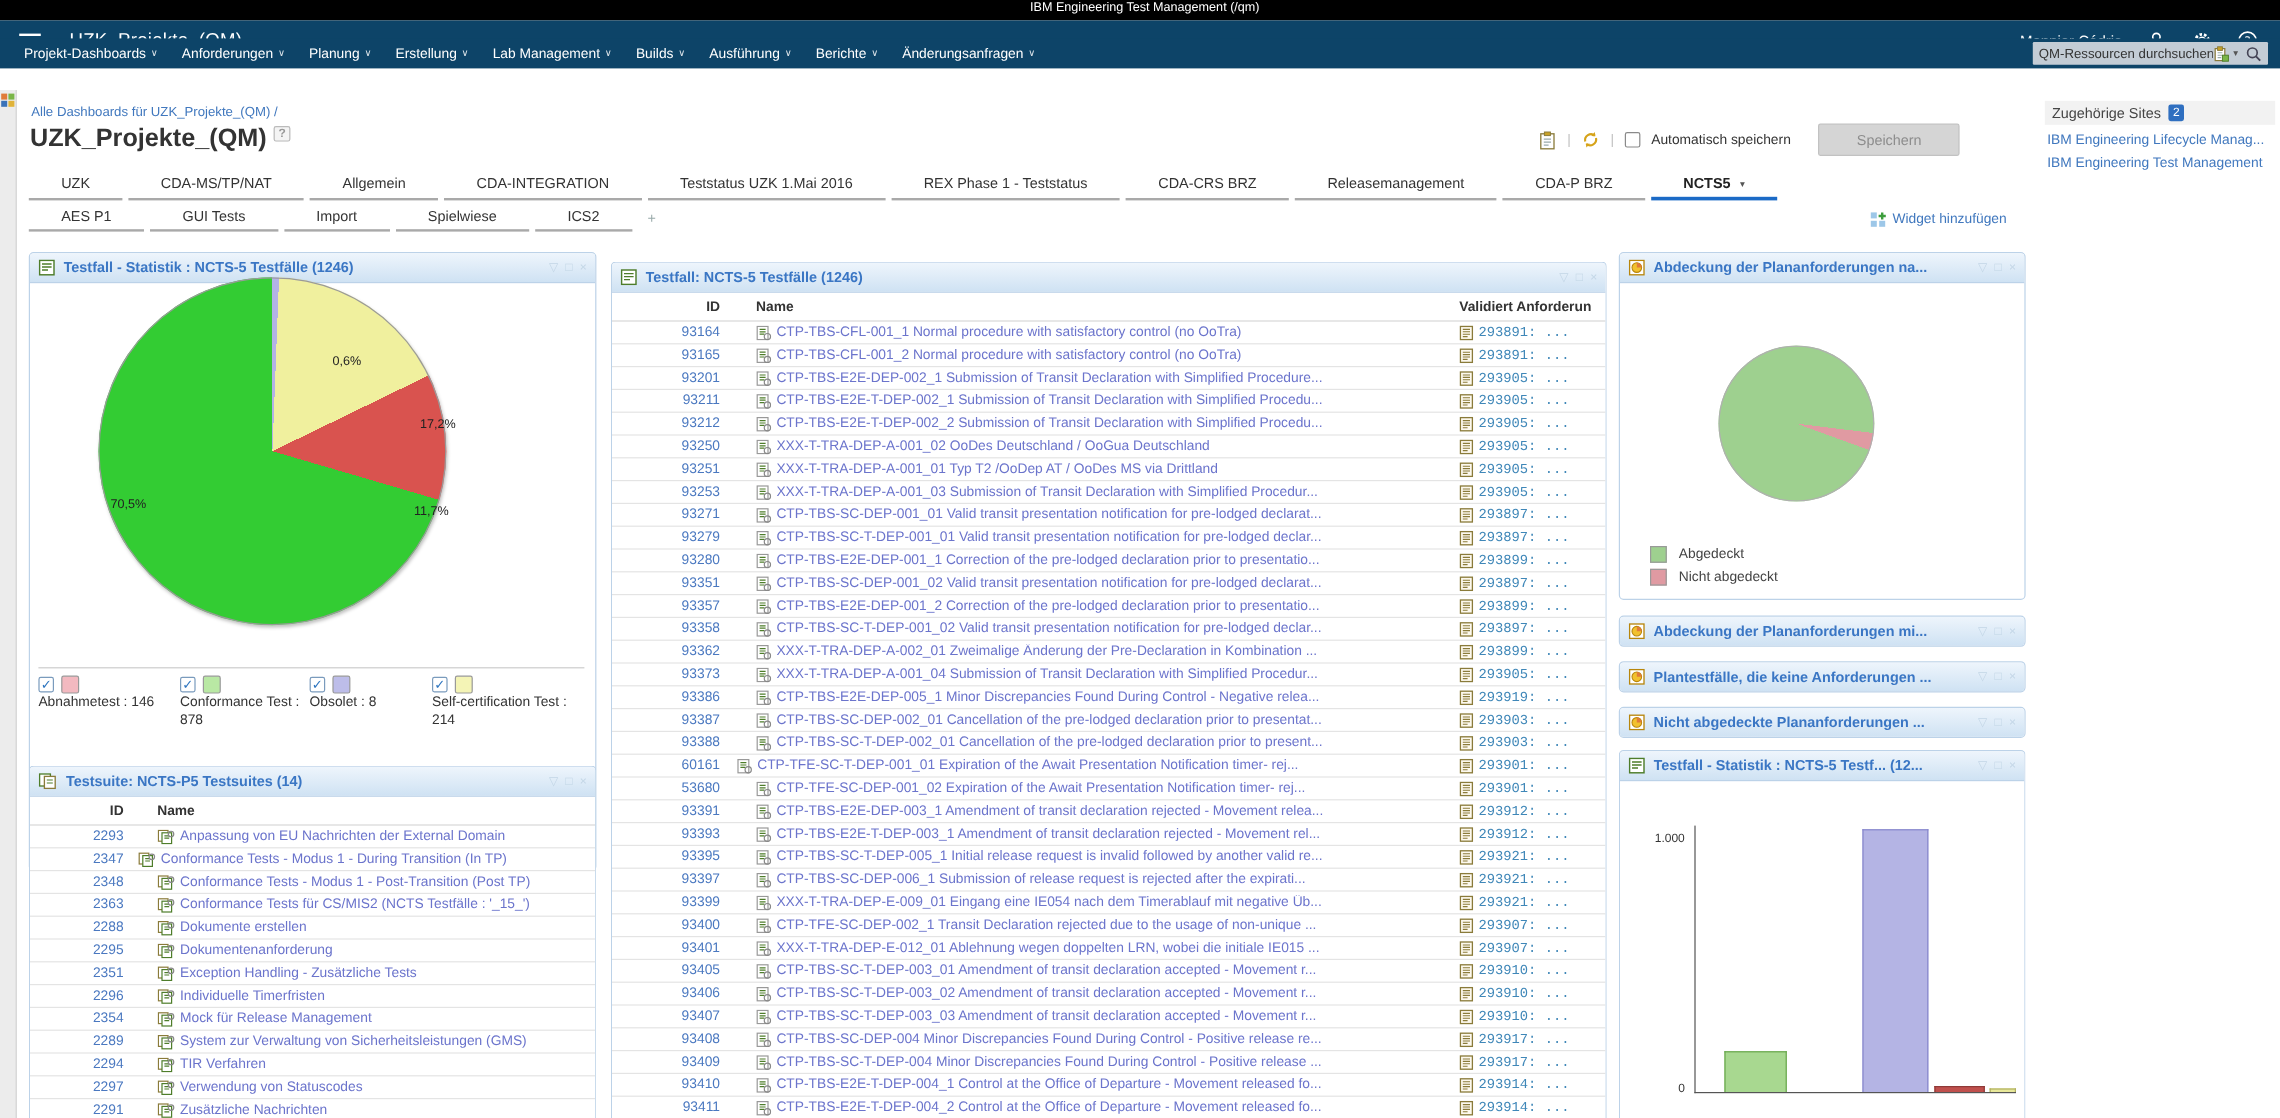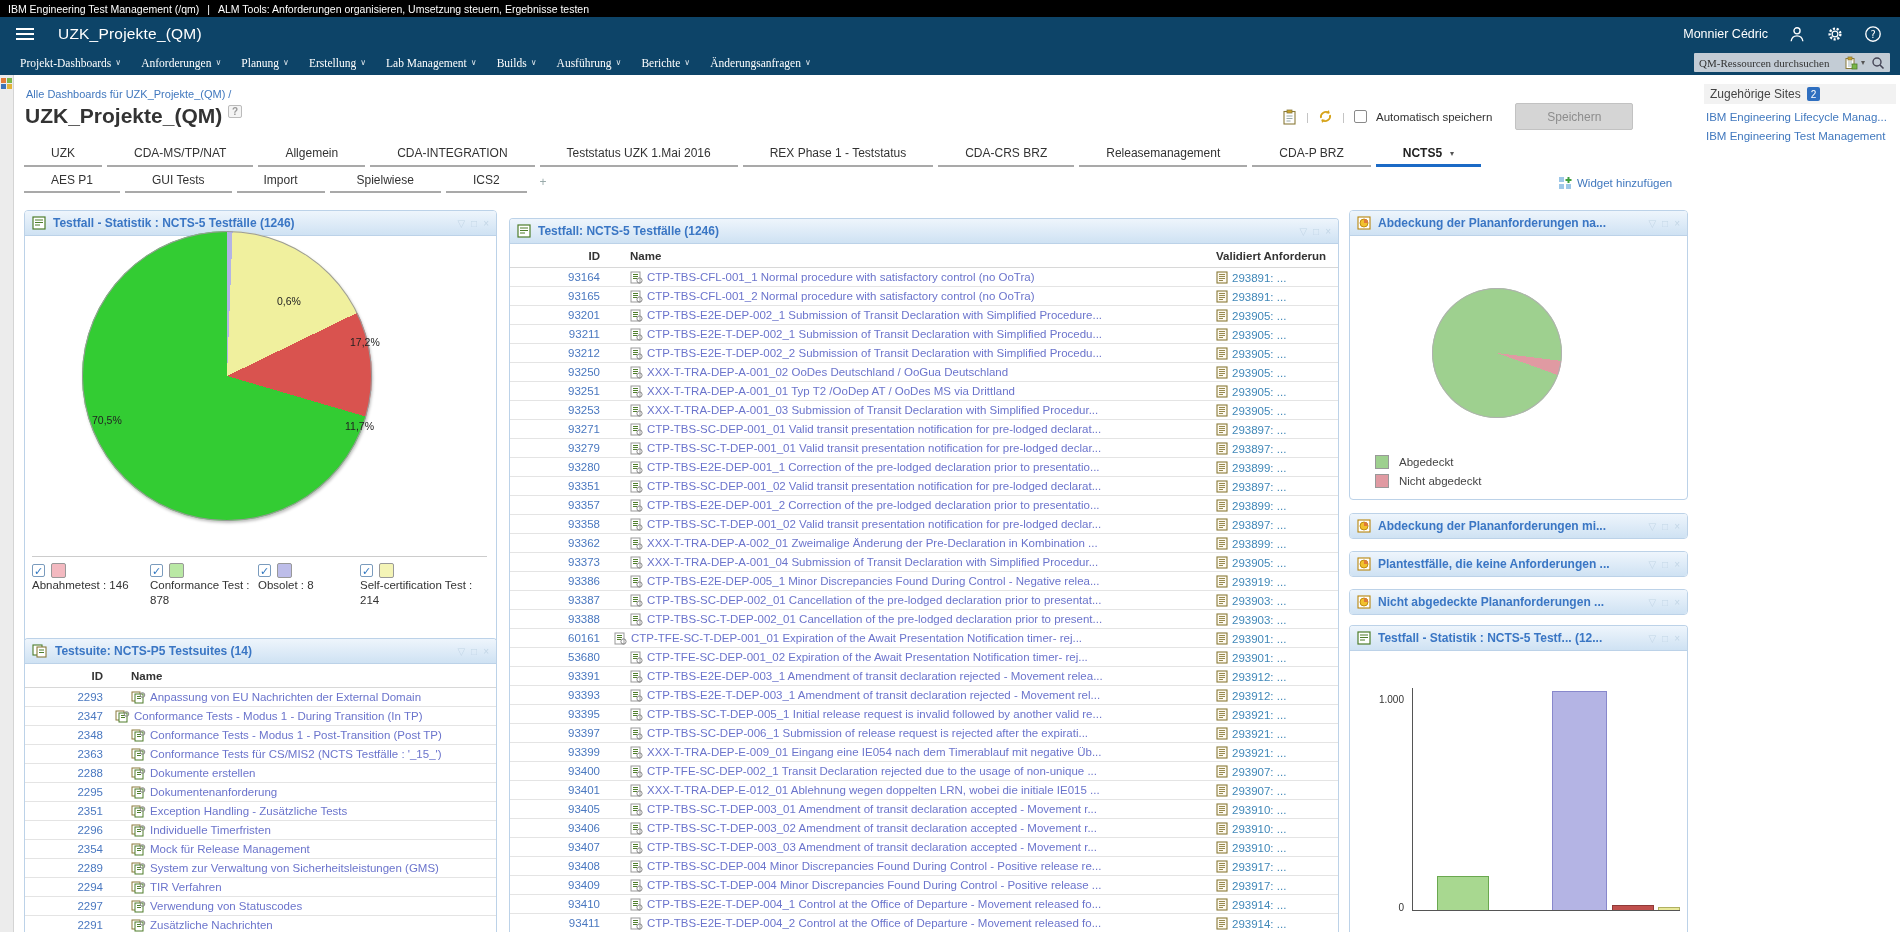--- a/index.html
+++ b/index.html
@@ -1,33 +1,33 @@
 <!DOCTYPE html>
 <html><head>
 <meta charset="utf-8">
 <style>
   * { margin:0; padding:0; box-sizing:border-box; }
   html,body { width:1900px; height:932px; overflow:hidden; background:#fff;
     font-family:"Liberation Sans","DejaVu Sans",sans-serif; }
   .abs { position:absolute; }
   
   #topbar { left:0; top:0; width:1900px; height:17px; background:#000; color:#fff;
-    font-size:10.5px; display:flex; align-items:center; padding-left:8px; gap:8px; }
+    font-size:10.5px; display:flex; align-items:center; padding-left:8px; gap:8px;flex-direction:column; }
   
   #appheader { left:0; top:17px; width:1900px; height:33px; background:#0d4468; color:#fff;
     display:flex; align-items:center; }
   #hamburger { margin-left:16px; width:18px; cursor:pointer; }
   #hamburger div { height:2px; background:#fff; margin:3px 0; }
   #app-title { margin-left:24px; font-size:15.5px; letter-spacing:.2px; }
   #header-right { margin-left:auto; display:flex; align-items:center; gap:20px; margin-right:18px; }
   #user-name { font-size:12.5px; }
   .hicon { width:18px; height:18px; }
   
-  #navbar { left:0; top:50px; width:1900px; height:25px; background:#0d4468; display:flex;
-    align-items:center; color:#fff; font-size:11.5px;font-family:Liberation Serif, serif; }
+  #navbar { left:0; top:32px; width:1900px; height:25px; background:#0d4468; display:flex;
+    align-items:center; color:#fff; font-size:11.5px; }
   .nav-item { display:flex; align-items:center; gap:4px; margin-left:20px; cursor:pointer; white-space:nowrap; }
   .nav-caret { font-size:8px; opacity:.85; }
   #nav-search { margin-left:auto; margin-right:10px; display:flex; align-items:center;
     background:#c3ccd5; height:19px; width:196px; padding:0 5px; border-radius:1px; color:#333; }
   #nav-search .q { font-size:11px; white-space:nowrap; overflow:hidden; flex:1; }
   
   #rail { left:0; top:75px; width:14px; height:857px; background:#ececec; border-right:1px solid #d4d4d4; }
   #grid-icon { left:1px; top:78px; width:12px; height:12px; display:grid;
     grid-template-columns:5px 5px; grid-template-rows:5px 5px; gap:1px; }
   
@@ -65,21 +65,21 @@
   .wtitle { font-size:12px; font-weight:bold; color:#3a76c4; white-space:nowrap; overflow:hidden; flex:1; }
   .wctrls { display:flex; gap:6px; color:#c3d6e6; font-size:10px; }
   .wctrls span { cursor:pointer; }
   
   .thead { display:flex; font-size:11.5px; font-weight:bold; color:#333; border-bottom:1px solid #d8d8d8;
     padding:6px 0 5px; }
   .trow { display:flex; align-items:center; height:19px; border-bottom:1px solid #e4e4e4; font-size:11.5px;
     white-space:nowrap; }
   .tid { color:#4a78c0; cursor:pointer; text-align:right; }
   .tname { color:#6b74cc; cursor:pointer; overflow:hidden; display:flex; align-items:center; gap:4px; flex:1;}
-  .tvalid { color:#3f87b8; cursor:pointer; display:flex; align-items:flex-end; gap:4px; }
+  .tvalid { color:#3f87b8; cursor:pointer; display:flex; align-items:center; gap:4px;font-family:Liberation Mono, monospace; }
   .rowicon { flex:0 0 auto; }
   
   #pie1 { left:82px; top:231px; width:290px; height:290px; border-radius:50%;
     background:conic-gradient(#b3b3e6 0 2.2deg,#f0f09e 2.2deg 64.1deg,#d9534f 64.1deg 106.3deg,#33cc33 106.3deg 360deg);
     box-shadow:inset 0 0 0 1px #9a9a9a, 1px 2px 3px rgba(0,0,0,.25); }
   .pie-label { position:absolute; font-size:10.5px; color:#222; }
   #legend1 { left:32px; top:556px; width:455px; border-top:1px solid #ccc; padding-top:6px;
     display:flex; }
   .leg-item { font-size:11.5px; color:#333; line-height:15px; padding-right:6px; }
   .leg-top { display:flex; align-items:center; gap:6px; }
@@ -272,21 +272,21 @@
     <span class="wtitle">Testfall - Statistik : NCTS-5 Testfälle (1246)</span>
     <span class="wctrls">
         <span>▽</span>
         <span>□</span>
         <span>×</span>
       </span>
   </div>
 </div>
 <div id="pie1" class="abs"></div>
 <span class="pie-label" style="left:277px;top:295px;">0,6%</span>
-<span class="pie-label" style="left:350px;top:336px;">17,2%</span>
+<span class="pie-label" style="left:350px;top:348px;">17,2%</span>
 <span class="pie-label" style="left:345px;top:420px;">11,7%</span>
 <span class="pie-label" style="left:92px;top:414px;">70,5%</span>
 <div id="legend1" class="abs">
     <div class="leg-item" style="width:118px">
       <div class="leg-top">
         <div class="leg-check">✓</div>
         <div class="leg-swatch" style="background:#f3b9c0"></div>
       </div>
       <div>Abnahmetest : 146</div>
     </div>

